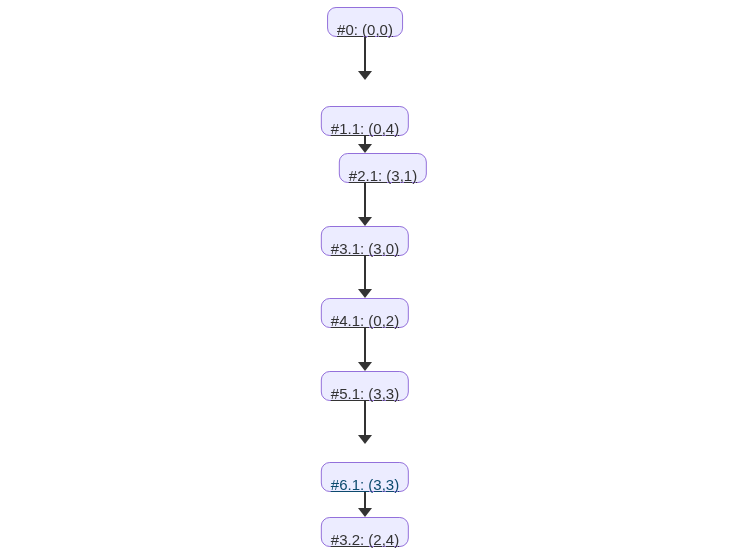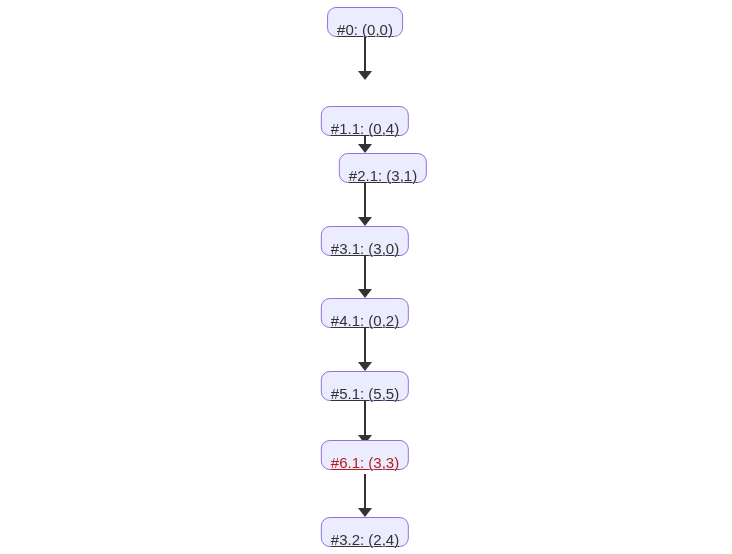--- a/index.html
+++ b/index.html
@@ -86,16 +86,16 @@
     </div>
     <div class="flow-edge" style="left: 365px; top: 474px; height: 43px;">
       <div class="edge-line" style="height: 35px; background: rgb(51, 51, 51);"></div>
       <div class="edge-arrowhead" style="border-top-color: rgb(51, 51, 51);"></div>
     </div>
     <div class="flow-node" style="left: 365px; top: 7px; background: rgb(236, 236, 255); border-color: rgb(147, 112, 219); color: rgb(51, 51, 51);">#0: (0,0)</div>
     <div class="flow-node" style="left: 365px; top: 80px; background: rgb(236, 236, 255); border-color: rgb(147, 112, 219); color: rgb(51, 51, 51); margin-top: 26px;">#1.1: (0,4)</div>
     <div class="flow-node" style="left: 383px; top: 153px; background: rgb(236, 236, 255); border-color: rgb(147, 112, 219); color: rgb(51, 51, 51);">#2.1: (3,1)</div>
     <div class="flow-node" style="left: 365px; top: 226px; background: rgb(236, 236, 255); border-color: rgb(147, 112, 219); color: rgb(51, 51, 51);">#3.1: (3,0)</div>
     <div class="flow-node" style="left: 365px; top: 298px; background: rgb(236, 236, 255); border-color: rgb(147, 112, 219); color: rgb(51, 51, 51);">#4.1: (0,2)</div>
-    <div class="flow-node" style="left: 365px; top: 371px; background: rgb(236, 236, 255); border-color: rgb(147, 112, 219); color: rgb(51, 51, 51);">#5.1: (5,5)</div>
-    <div class="flow-node" style="left: 365px; top: 440px; background: rgb(236, 236, 255); border-color: rgb(147, 112, 219); color: #b91c1c;">#6.1: (3,3)</div>
+    <div class="flow-node" style="left: 365px; top: 371px; background: rgb(236, 236, 255); border-color: rgb(147, 112, 219); color: rgb(51, 51, 51);">#5.1: (3,3)</div>
+    <div class="flow-node" style="left: 365px; top: 462px; background: rgb(236, 236, 255); border-color: rgb(147, 112, 219); color: #0c4a6e;">#6.1: (3,3)</div>
     <div class="flow-node" style="left: 365px; top: 517px; background: rgb(236, 236, 255); border-color: rgb(147, 112, 219); color: rgb(51, 51, 51);">#3.2: (2,4)</div>
   </div>
 
 </body></html>

